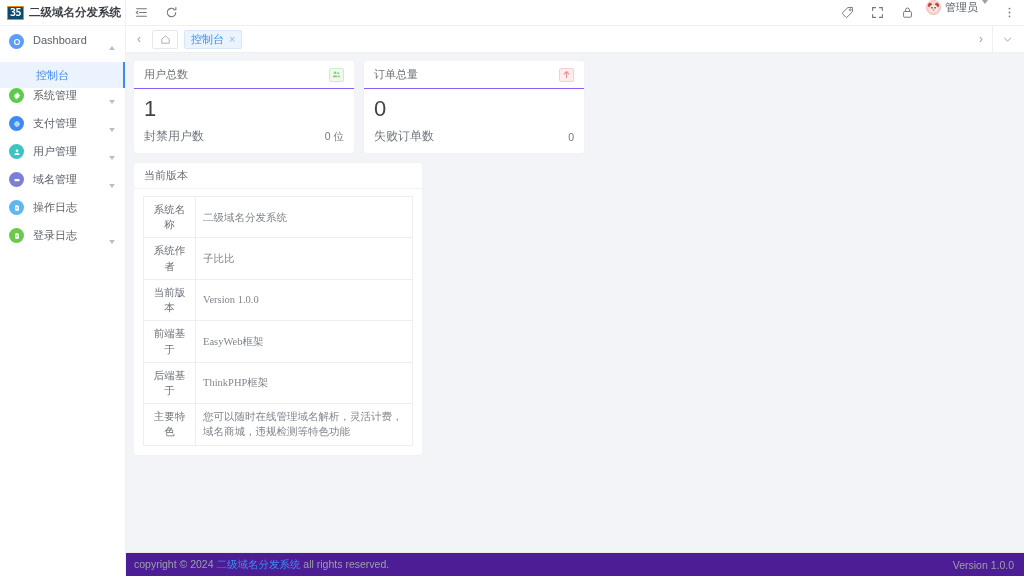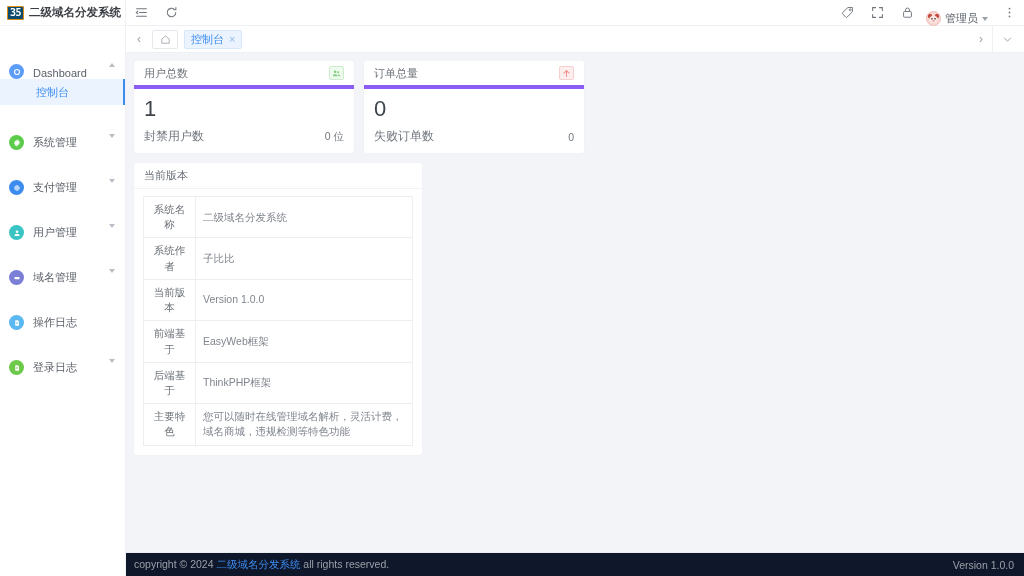--- a/index.html
+++ b/index.html
@@ -29,22 +29,22 @@
     font-weight: 700; font-size: 10px; line-height: 1;
     padding: 2px 3px; border-radius: 2px;
     font-family: "DejaVu Sans Mono", monospace;
     letter-spacing: -0.5px;
     box-shadow: inset 0 0 0 1px #e08e12;
   }
   .logo-text { font-size: 11.5px; color: #3b3f45; font-weight: 600; white-space: nowrap; }
 
   .nav { flex: 1; overflow: hidden; padding-top: 8px; }
   .nav-item {
-    position: relative; height: 28px; display: flex; align-items: flex-end;
-    padding-left: 9px; cursor: pointer; gap: 9px; margin-top: 17px;
+    position: relative; height: 28px; display: flex; align-items: flex-start;
+    padding-left: 9px; cursor: pointer; gap: 9px;
   }
   .nav-icon {
     width: 15px; height: 15px; border-radius: 50%;
     flex: 0 0 15px;
     display: flex; align-items: center; justify-content: center;
     color: #fff;
   }
   .nav-icon svg { width: 8px; height: 8px; display: block; }
   .nav-label { font-size: 11px; color: #5b6169; white-space: nowrap; }
   .nav-arrow {
@@ -70,21 +70,21 @@
     background: #ffffff; border-bottom: 1px solid #eef0f3;
     display: flex; align-items: center;
   }
   .hdr-btn {
     width: 30px; height: 26px; display: flex; align-items: center; justify-content: center;
     cursor: pointer; color: #71767d;
   }
   .hdr-btn svg { width: 13px; height: 13px; display: block; }
   .hdr-spacer { flex: 1; }
   .user-box {
-    display: flex; align-items: center; gap: 4px; padding: 12px 6px 0 4px;
+    display: flex; align-items: flex-start; gap: 4px; padding: 0 6px 0 4px;
     height: 26px; cursor: pointer;
   }
   .avatar {
     width: 15px; height: 15px; border-radius: 50%;
     background: #f6d0cd; overflow: hidden; position: relative; flex: 0 0 15px;
     border: 1px solid #f0bdb8;
   }
   .avatar .face { position:absolute; inset:0; }
   .user-name { font-size: 11px; color: #5b6169; }
   .caret { width: 0; height: 0; border-left: 3px solid transparent;
@@ -130,21 +130,21 @@
     position: absolute; left: 126px; top: 53px; right: 0; bottom: 24px;
     background: #f2f4f7; overflow: hidden; padding: 8px;
   }
   .cards-row { display: flex; gap: 10px; }
   .stat-card {
     width: 220px; background: #ffffff; border-radius: 2px;
     box-shadow: 0 0 1px rgba(0,0,0,.08);
   }
   .stat-head {
     height: 28px; padding: 0 10px; display: flex; align-items: center;
-    justify-content: space-between; border-bottom: 4px solid #8b5cf6;
+    justify-content: space-between; border-bottom: 1px solid #8b5cf6;
   }
   .stat-title { font-size: 11px; color: #6b7178; }
   .badge {
     width: 15px; height: 14px; border-radius: 2px;
     display: flex; align-items: center; justify-content: center;
   }
   .badge svg { width: 9px; height: 9px; display:block; }
   .badge.green { background: #eefaee; border: 1px solid #cdeccd; color: #7fce7f; }
   .badge.red { background: #fdeeee; border: 1px solid #f6cfcf; color: #ef8b8b; }
   .stat-body { padding: 7px 10px 4px 10px; }
@@ -159,33 +159,33 @@
   .info-card {
     margin-top: 10px; width: 288px; background: #ffffff; border-radius: 2px;
     box-shadow: 0 0 1px rgba(0,0,0,.08);
   }
   .info-head {
     height: 26px; padding: 0 10px; display: flex; align-items: center;
     border-bottom: 1px solid #f0f2f4;
   }
   .info-title { font-size: 11px; color: #6b7178; }
   .info-table-wrap { padding: 7px 9px 9px 9px; }
-  table.info-table { width: 100%; border-collapse: collapse; table-layout: fixed; }
+  table.info-table { width: 100%; border-collapse: collapse; table-layout: fixed; font-family: Liberation Serif, serif; }
   table.info-table td {
     border: 1px solid #eceef1; padding: 5px 7px;
     font-size: 10.5px; color: #6b7178; vertical-align: middle;
     line-height: 1.45;
   }
   table.info-table td.k { width: 52px; text-align: center; color: #6b7178; }
   table.info-table td.v { color: #80868e; }
 
   
   .footer {
     position: absolute; left: 126px; right: 0; bottom: 0; height: 24px;
-    background: #0f172a; border-top: 1px solid #e9ebee;
+    background: #4c1d95; border-top: 1px solid #e9ebee;
     display: flex; align-items: center; justify-content: space-between;
     padding: 0 10px 0 8px;
   }
   .copyright { font-size: 10.5px; color: #9aa0a8; }
   .copyright a { color: #3c8cf0; text-decoration: none; }
   .version { font-size: 10.5px; color: #9aa0a8; }
 </style>
 </head>
 <body>
 

